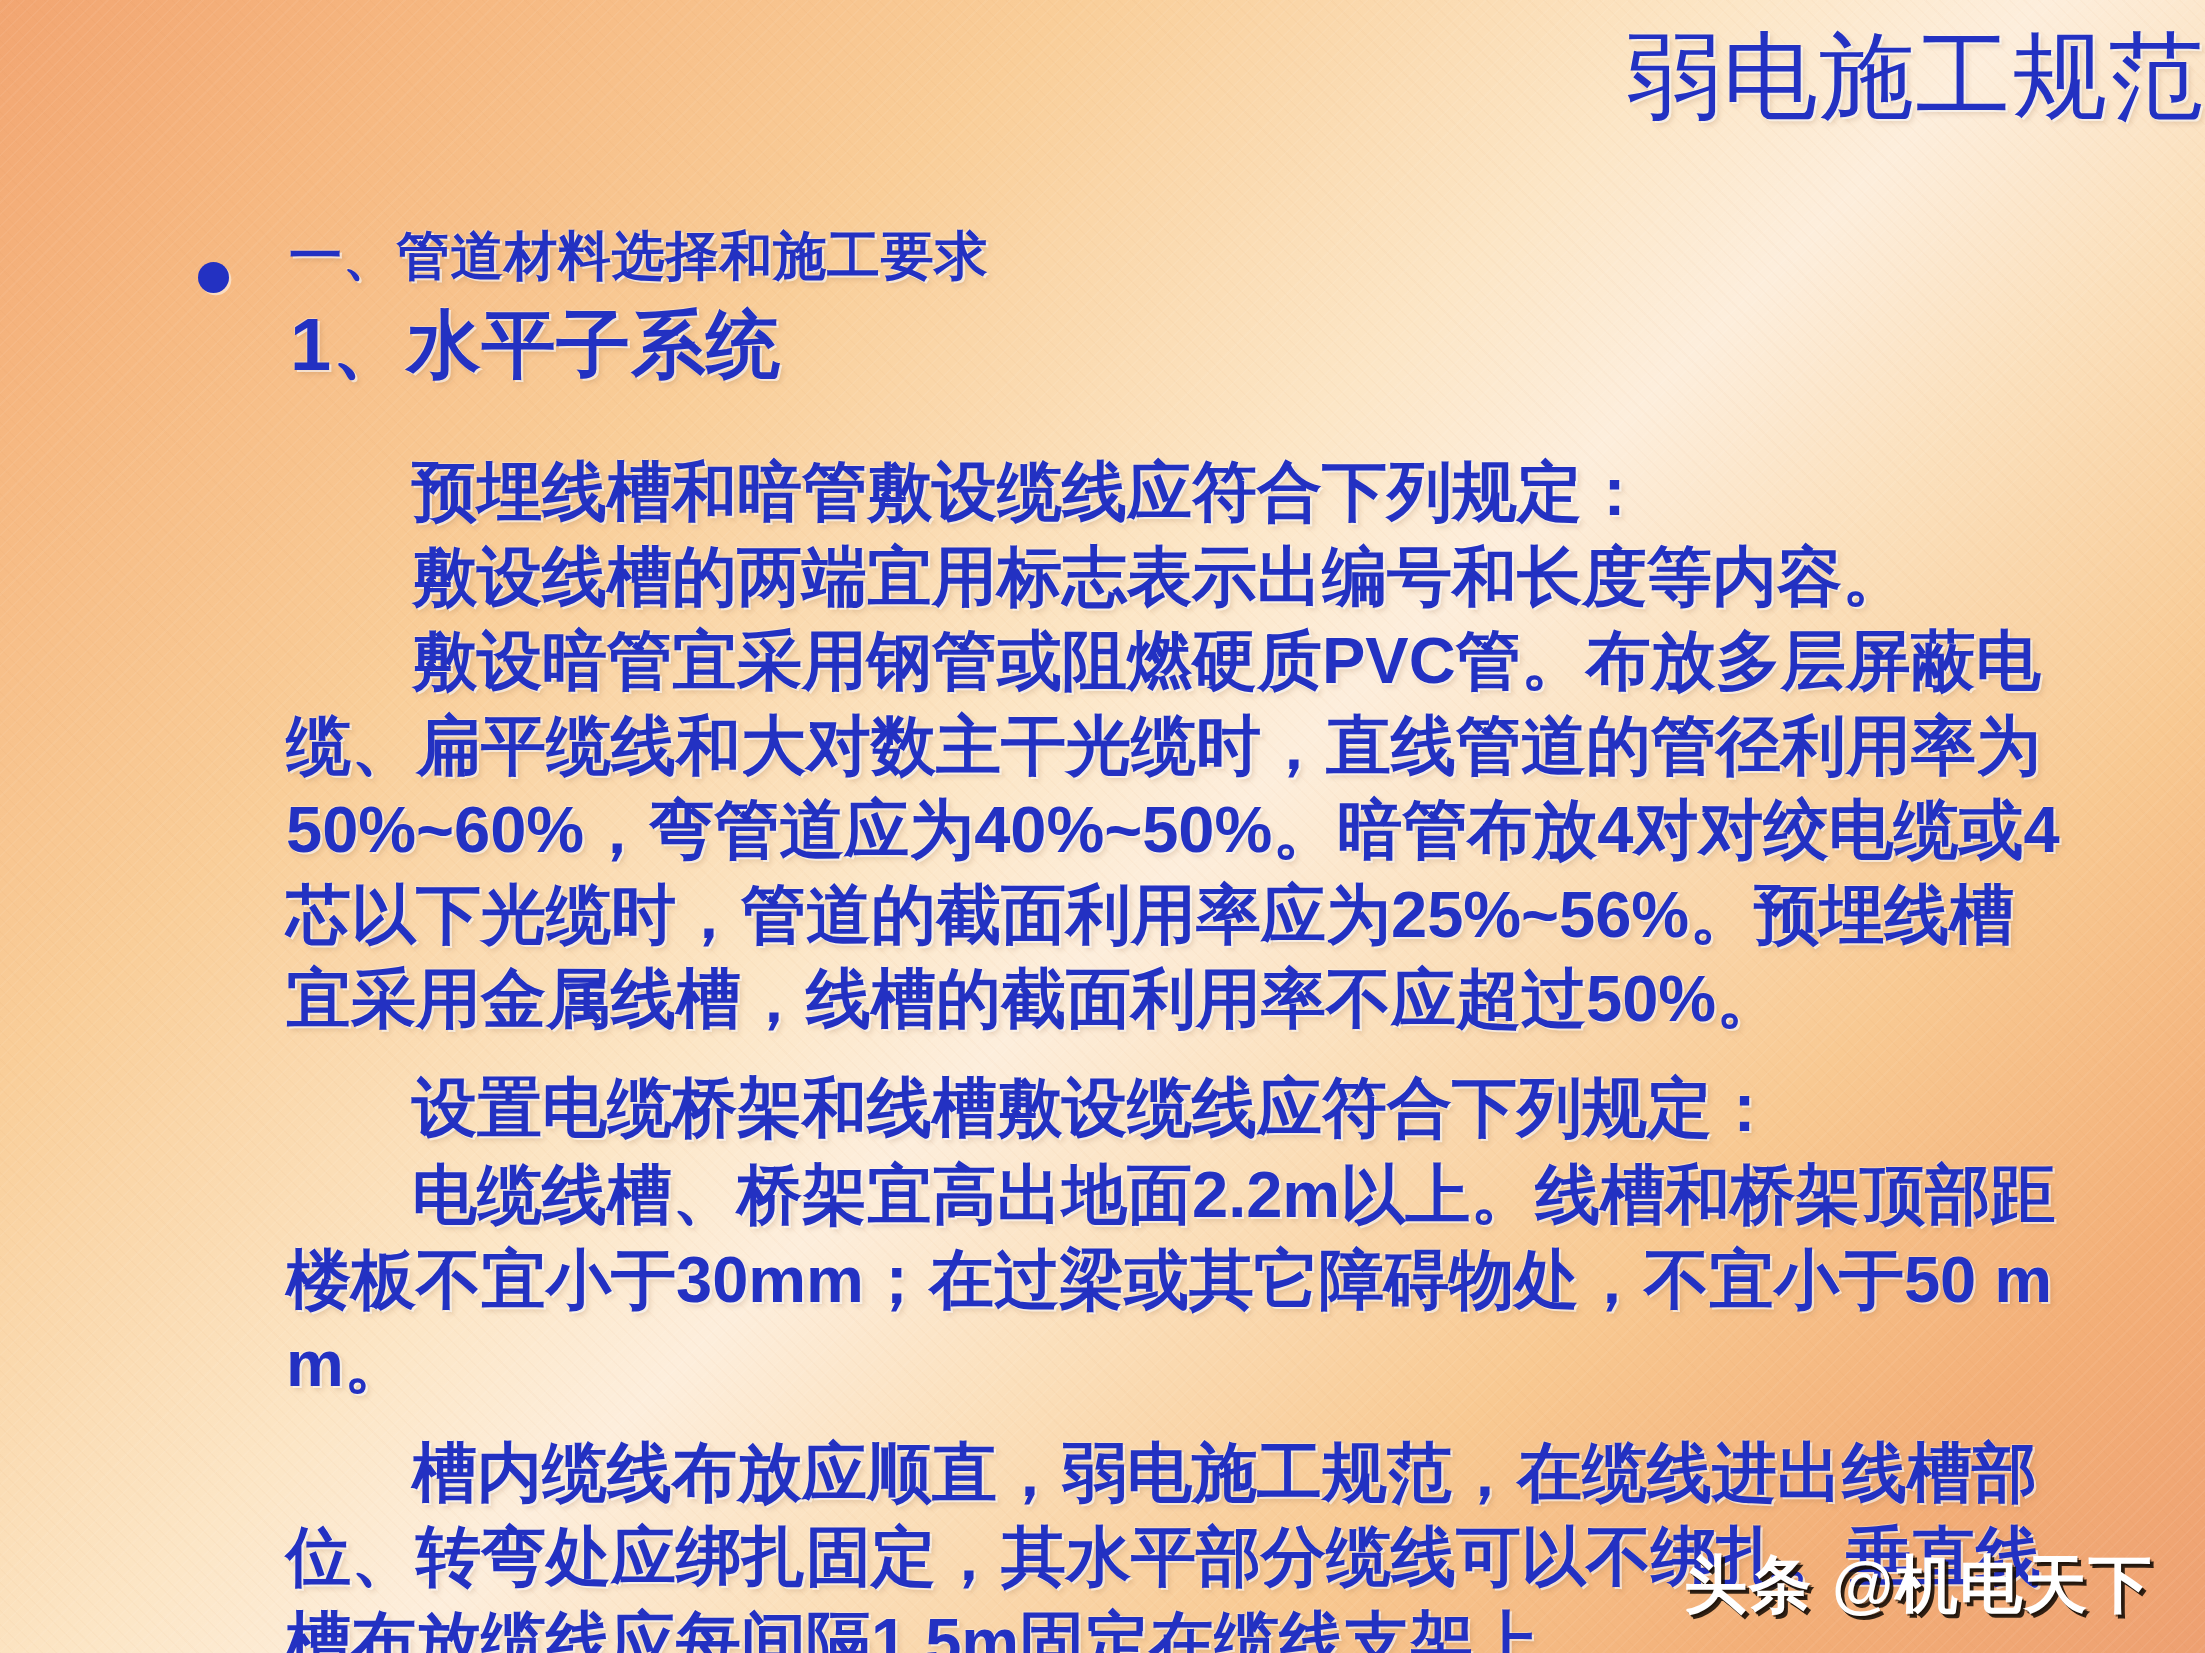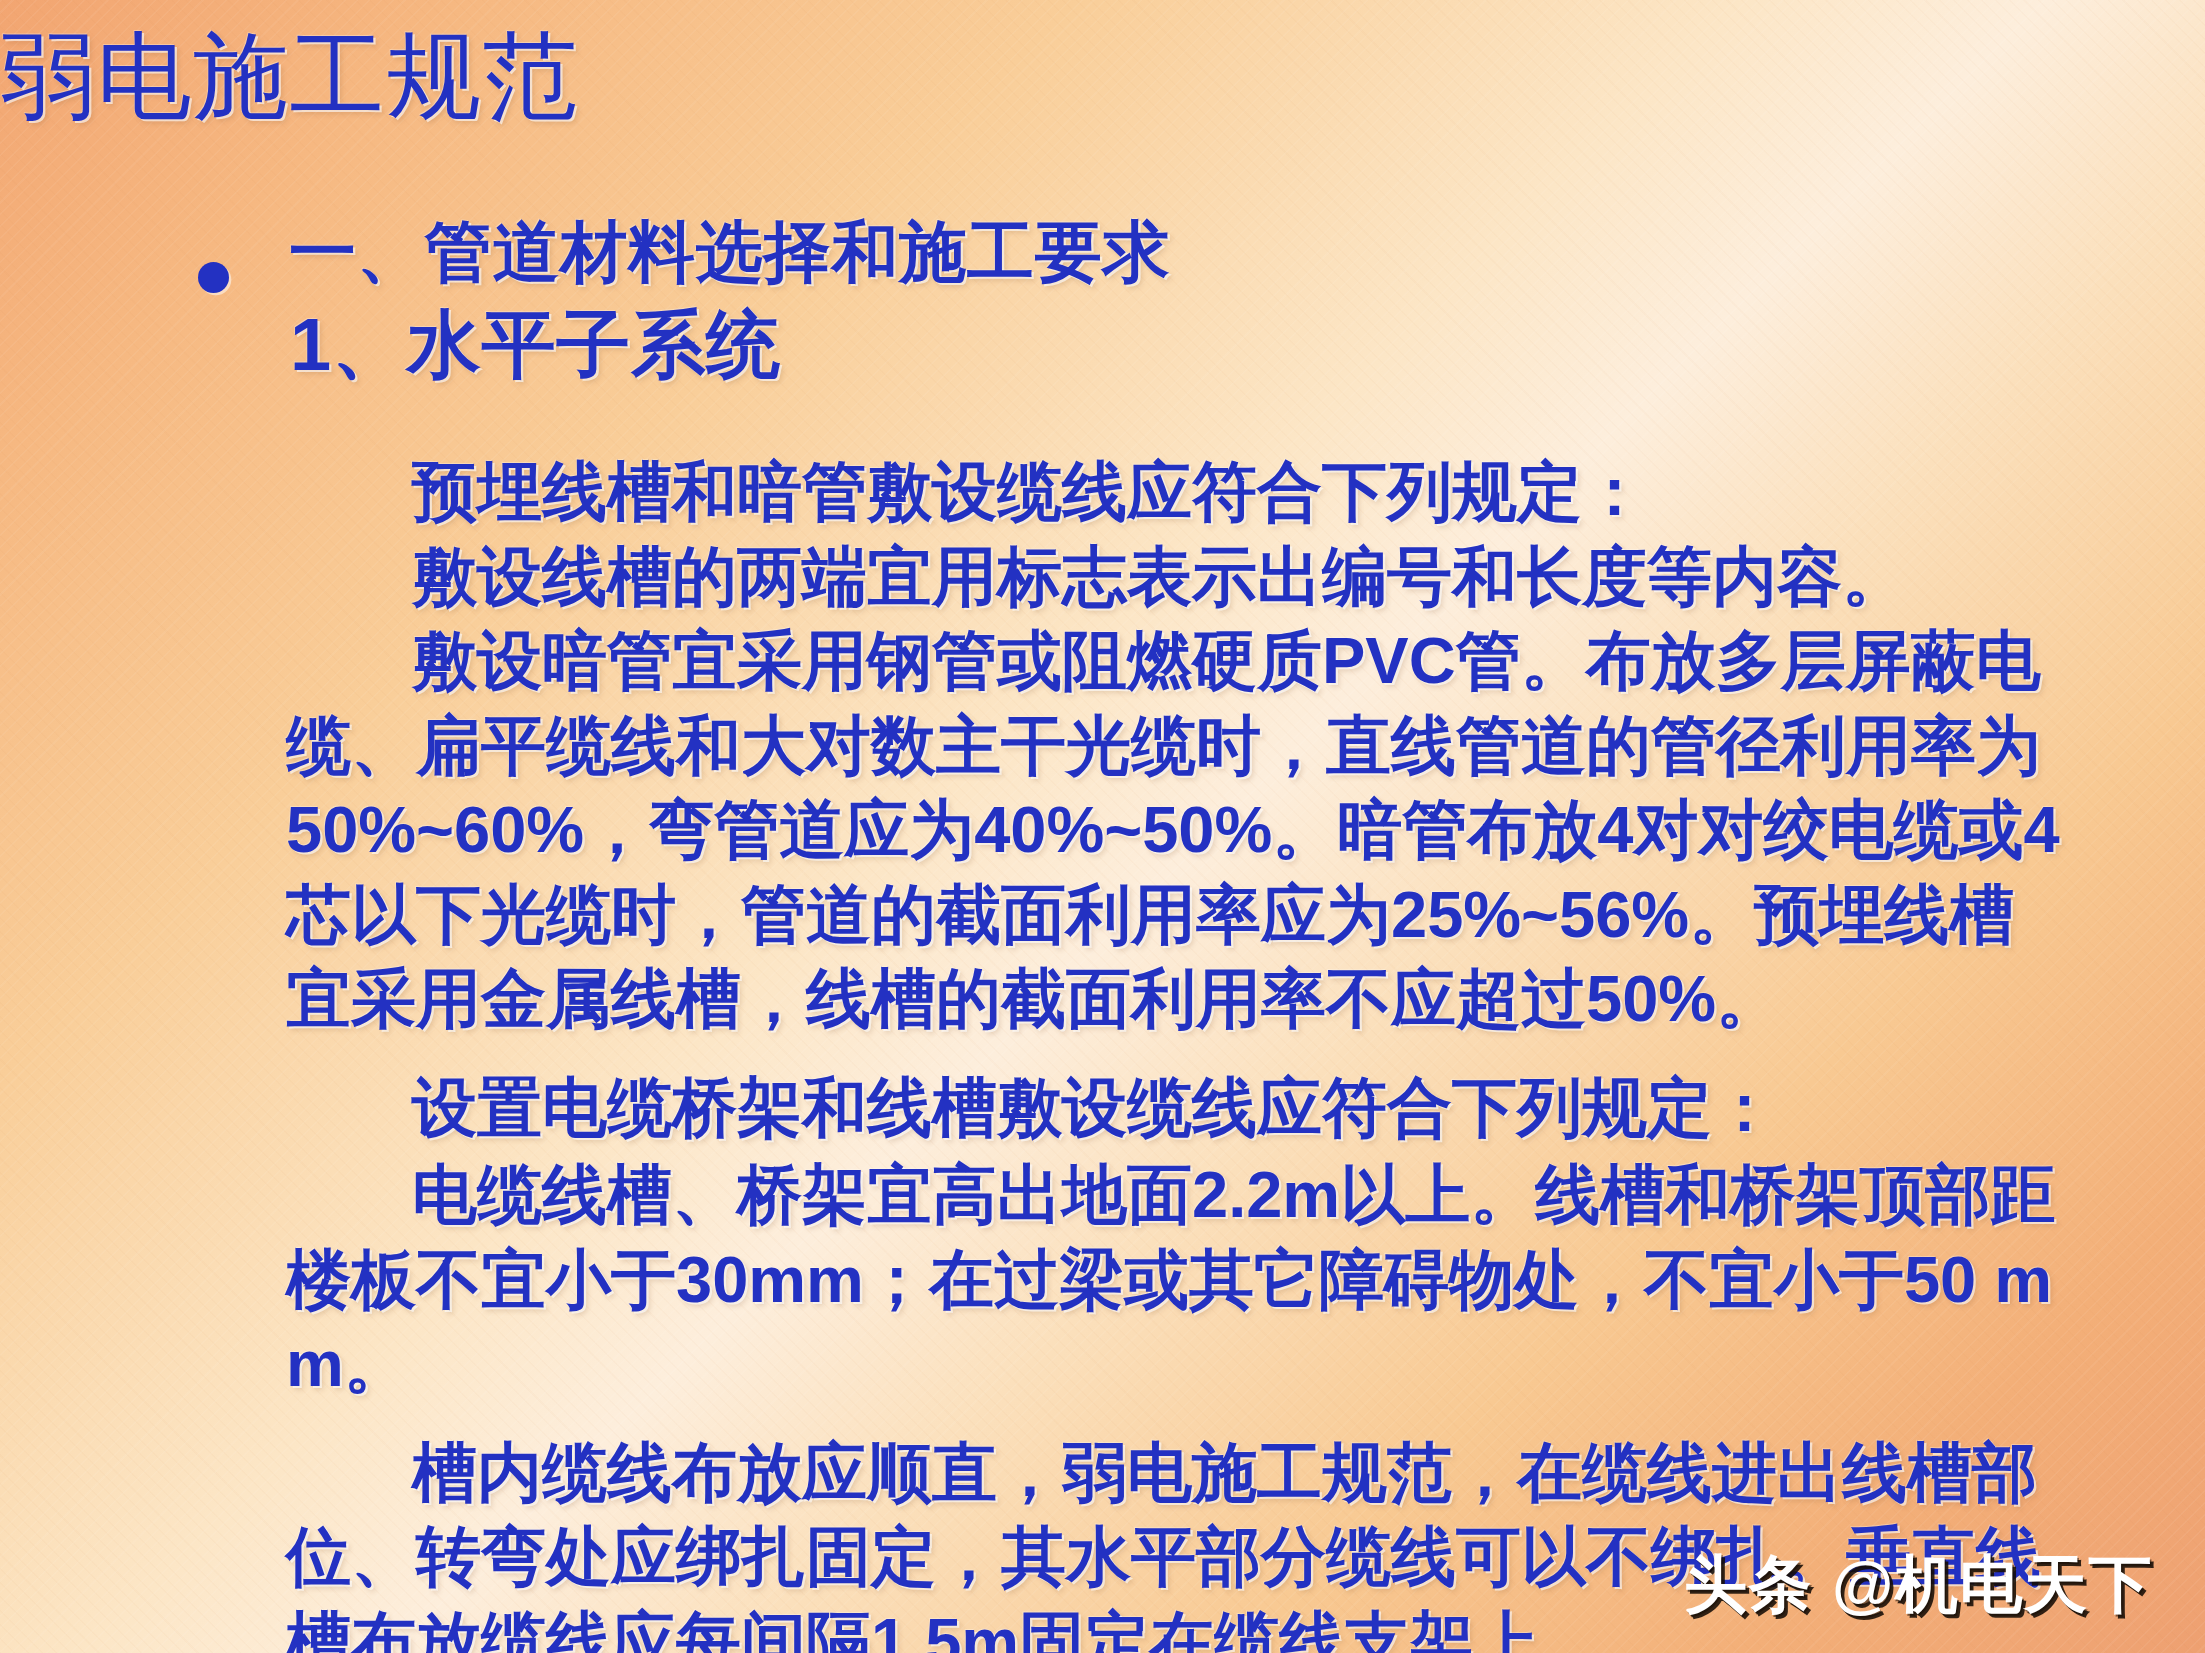--- a/index.html
+++ b/index.html
@@ -56,21 +56,21 @@
       2.3px 2.3px 0 rgba(255,255,255,0.62),
       -0.8px -0.8px 0 rgba(255,255,255,0.30),
       3.8px 3.8px 5.4px rgba(120,70,30,0.16);
   }
 
   #title {
     position: absolute;
     left: 0;
     top: 29px;
     width: 2205px;
-    text-align: left;
+    text-align: right;
     font-size: 95px;
     line-height: 1.0;
     font-weight: 400;
     letter-spacing: 1.5px;
     z-index: 3;
   }
 
   #heading-block {
     position: absolute;
     left: 198px;
@@ -89,24 +89,25 @@
     height: 31px;
     border-radius: 50%;
     background: #2331C2;
     margin-top: 46px;
     margin-right: 60px;
     flex: 0 0 auto;
     box-shadow: 2.3px 2.3px 0 rgba(255,255,255,0.5);
   }
 
   #h1-text {
-    font-size: 67px;
+    font-size: 53px;
     line-height: 1.08;
     font-weight: 700;
     letter-spacing: 0.8px;
+    margin-top: 11px;
   }
 
   #h2-text {
     font-size: 74px;
     line-height: 1.1;
     font-weight: 700;
     margin-left: 92px;
     margin-top: 10.7px;
     letter-spacing: 0.8px;
   }

